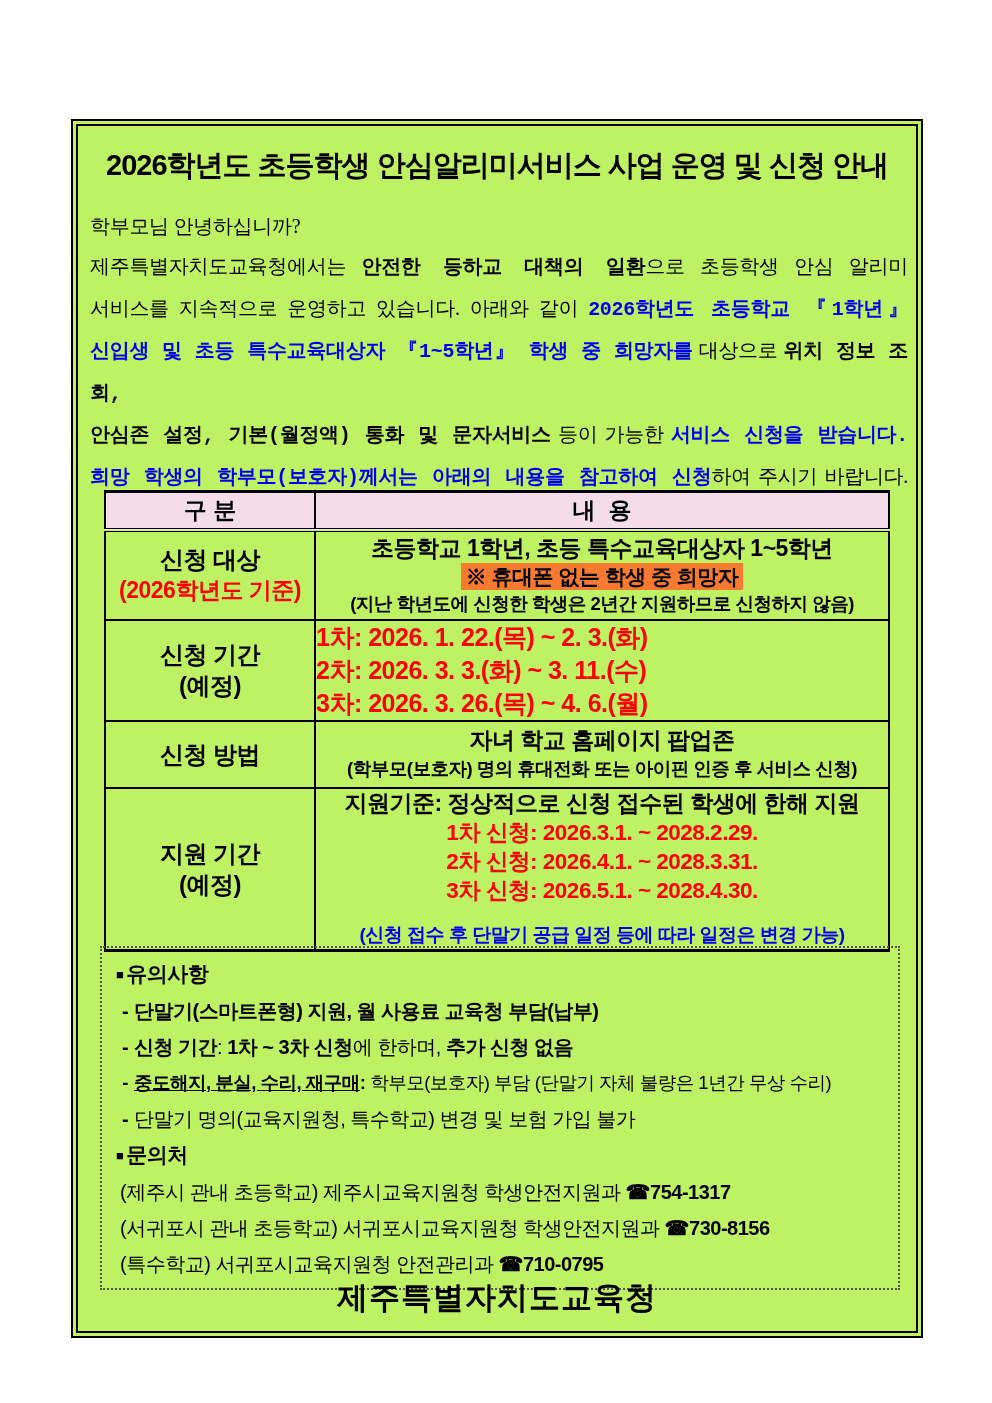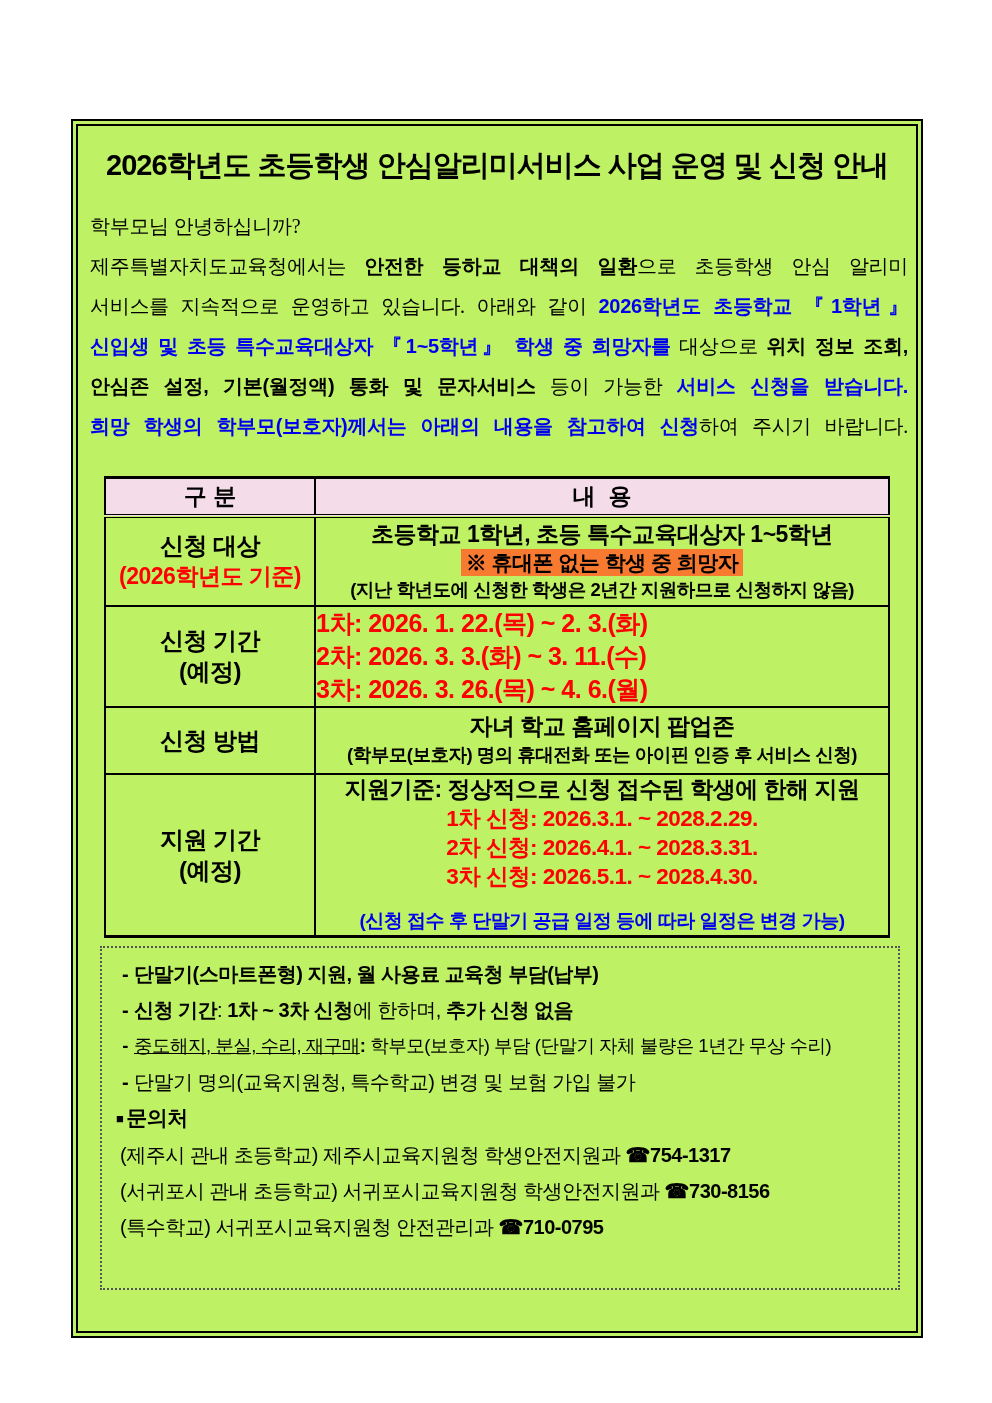--- a/index.html
+++ b/index.html
@@ -23,25 +23,25 @@
     font-family: "Liberation Sans", sans-serif;
   }
   
   .intro {
     position: absolute; top: 80px; left: 12px; right: 8px;
     font-family: "Liberation Serif", serif;
     font-size: 20px; line-height: 40px;
   }
   .intro .iline { text-align: justify; text-align-last: justify; letter-spacing: -0.3px; }
   .intro .iline.first { text-align: left; text-align-last: left; }
-  .b  { font-weight: 700; font-family: Liberation Sans, sans-serif; }
+  .b  { font-weight: 700; font-family: Liberation Mono, monospace; }
   .blue { color: var(--c-blue, #0000ee); }
   
   .info-table {
-    position: absolute; top: 350px; left: 26px;
+    position: absolute; top: 364px; left: 26px;
     width: 786px; border-collapse: collapse;
     border-top: 3px solid #000; border-bottom: 3px solid #000;
     border-left: 2px solid #000; border-right: 2px solid #000;
     table-layout: fixed;
   }
   .info-table th, .info-table td { border: 2px solid #000; padding: 0; vertical-align: middle; }
   .info-table thead th {
     background: var(--c-pink, #f5dce9);
     height: 38px; font-size: 23px; font-weight: 700;
     text-align: center; white-space: pre;
@@ -69,21 +69,21 @@
   .notes-box {
     position: absolute; top: 820px; left: 22px; width: 800px; height: 344px;
     border: 2px dotted #555; padding: 8px 14px 0 14px;
   }
   .nline { font-size: 20px; line-height: 36px; white-space: nowrap; letter-spacing: -0.5px; }
   .nline .dash { display: inline-block; width: 18px; text-align: center; font-weight: 700; }
   .nheading { font-weight: 700; font-size: 21px; }
   .nheading .sq { font-size: 13px; vertical-align: 2px; margin-right: 3px; }
   .n-bold { font-weight: 700; }
   .n-red { color: var(--c-red, #ff0000); font-weight: 700; }
-  .n-underline { font-weight: 400; text-decoration: underline; }
+  .n-underline { font-weight: 700; text-decoration: underline; }
   .n-small { font-size: 18.5px; }
   .contact-line { padding-left: 4px; }
   .phone { font-weight: 700; text-align: right; }
   
   .footer-org {
     position: absolute; bottom: 12px; left: 0; right: 0;
     text-align: center; font-size: 31px; font-weight: 700; letter-spacing: 1px;
   }
 </style>
 </head>
@@ -155,24 +155,26 @@
           <div class="support-date">1차 신청: 2026.3.1. ~ 2028.2.29.</div>
           <div class="support-date">2차 신청: 2026.4.1. ~ 2028.3.31.</div>
           <div class="support-date">3차 신청: 2026.5.1. ~ 2028.4.30.</div>
           <div class="blue-note">(신청 접수 후 단말기 공급 일정 등에 따라 일정은 변경 가능)</div>
         </td>
       </tr>
     </tbody>
   </table>
 
   <div class="notes-box">
+    <div class="nline nheading"><span class="sq">■</span><span>유의사항</span></div>
     <div class="nline"><span class="dash">-</span><span class="n-bold">단말기(스마트폰형) 지원, 월 사용료 교육청 부담(납부)</span></div>
     <div class="nline"><span class="dash">-</span><span class="n-bold">신청 기간</span><span>: </span><span class="n-bold">1차 ~ 3차 신청</span><span>에 한하며, </span><span class="n-bold">추가 신청 없음</span></div>
     <div class="nline n-small"><span class="dash">-</span><span class="n-underline">중도해지, 분실, 수리, 재구매</span><span class="n-bold">: </span><span>학부모(보호자) 부담 (단말기 자체 불량은 1년간 무상 수리)</span></div>
     <div class="nline"><span class="dash">-</span><span>단말기 명의(교육지원청, 특수학교) 변경 및 보험 가입 불가</span></div>
     <div class="nline nheading"><span class="sq">■</span><span>문의처</span></div>
     <div class="nline contact-line"><span>(제주시 관내 초등학교) 제주시교육지원청 학생안전지원과 </span><span class="phone">☎754-1317</span></div>
     <div class="nline contact-line"><span>(서귀포시 관내 초등학교) 서귀포시교육지원청 학생안전지원과 </span><span class="phone">☎730-8156</span></div>
     <div class="nline contact-line"><span>(특수학교) 서귀포시교육지원청 안전관리과 </span><span class="phone">☎710-0795</span></div>
   </div>
 
+  <div class="footer-org">제주특별자치도교육청</div>
 
 </div>
 
 </body></html>

